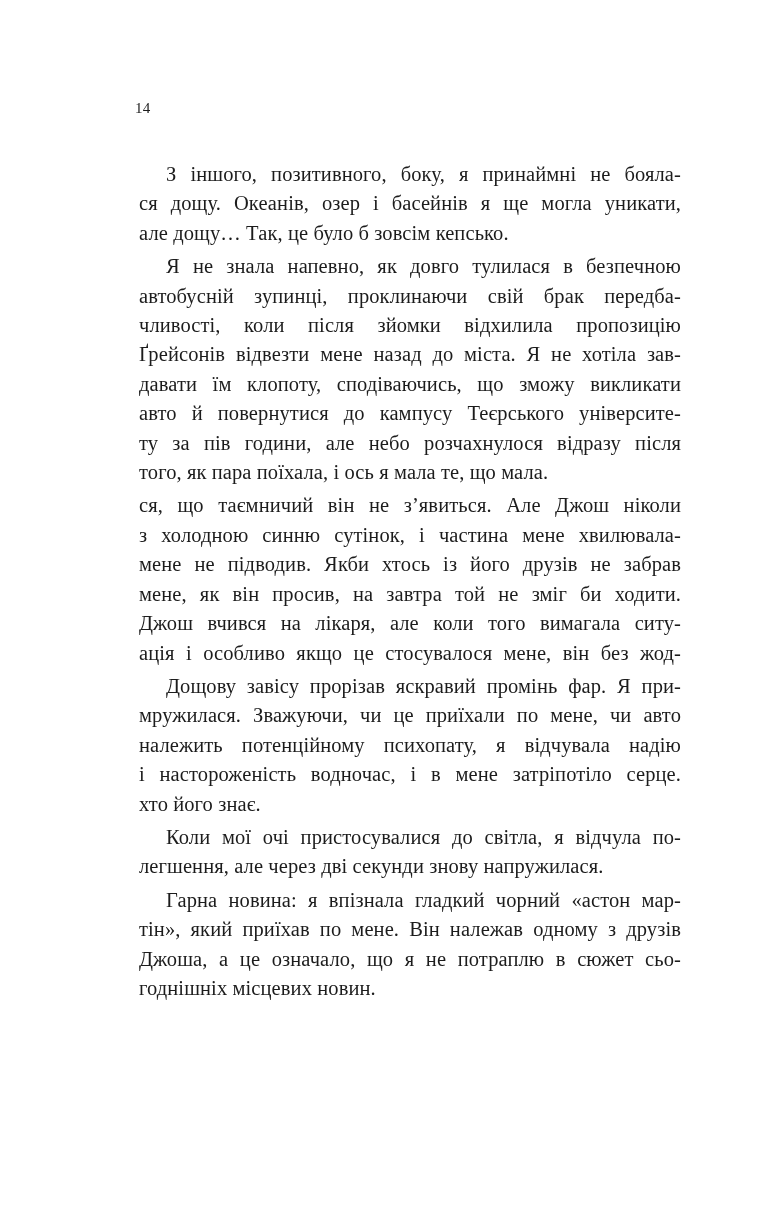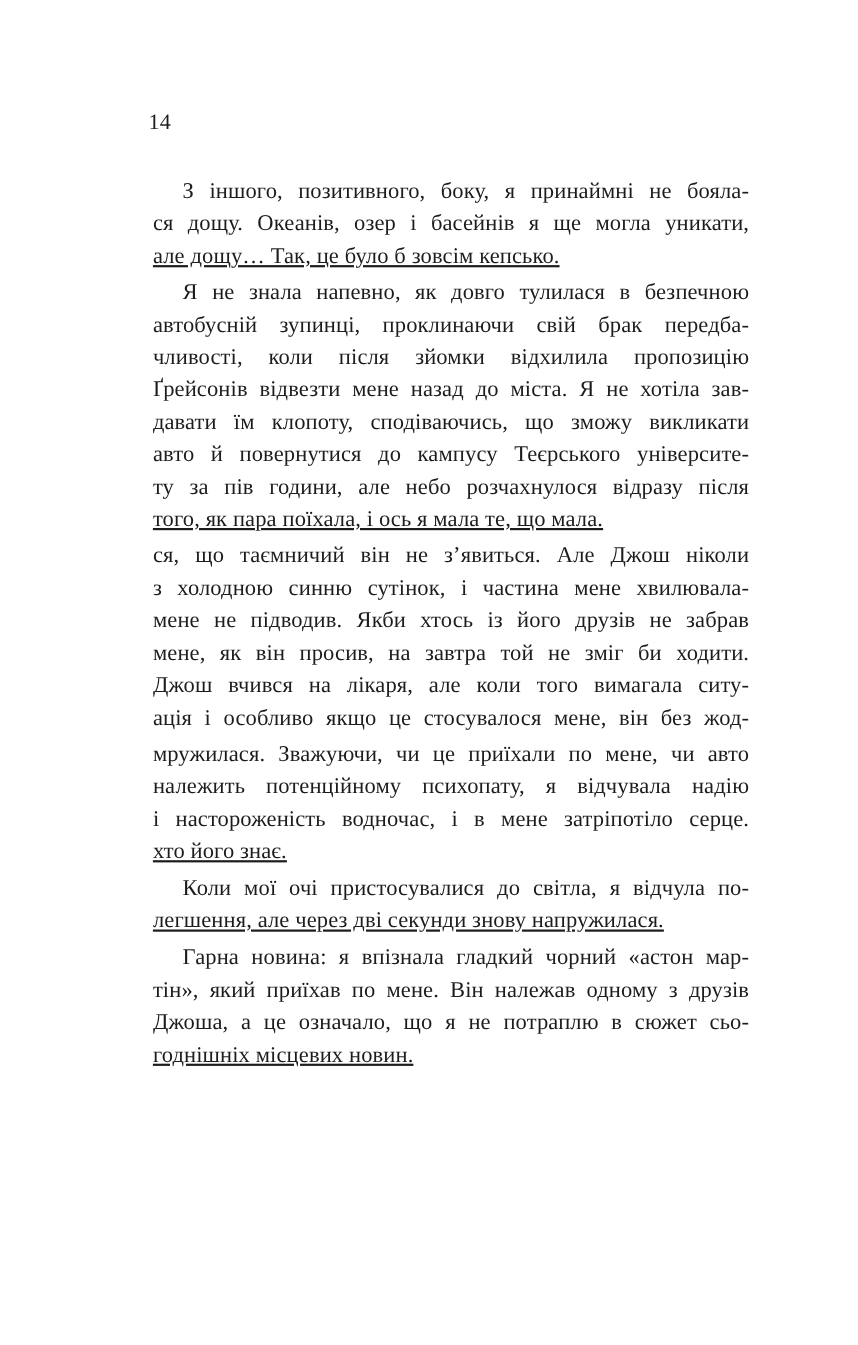--- a/index.html
+++ b/index.html
@@ -13,21 +13,21 @@
     height: 1223px;
     background: #ffffff;
     color: #1c1c1c;
     font-family: "Liberation Serif", "DejaVu Serif", serif;
     overflow: hidden;
   }
   .page-number {
     position: absolute;
     left: 135px;
     top: 100px;
-    font-size: 20px;
+    font-size: 15px;
     letter-spacing: 0.3px;
     color: #1c1c1c;
   }
   .page-body {
     position: absolute;
     left: 135px;
     top: 156px;
     width: 550px;
   }
   .paragraph {
@@ -37,21 +37,20 @@
   .line {
     font-size: 20.5px;
     line-height: 29.4px;
     text-align: justify;
     text-align-last: justify;
     letter-spacing: 0.1px;
     color: #1c1c1c;
   }
   .line.last {
     text-align-last: left;
-    text-decoration: underline;
   }
   .line.first {
     text-indent: 27px;
   }
 </style>
 </head>
 <body>
 
 <div class="page">
   <div class="page-number">14</div>
@@ -73,20 +72,21 @@
       </div>
       <div class="paragraph">
         <div class="line">ся, що таємничий він не з’явиться. Але Джош ніколи</div>
         <div class="line">з холодною синню сутінок, і частина мене хвилювала-</div>
         <div class="line">мене не підводив. Якби хтось із його друзів не забрав</div>
         <div class="line">мене, як він просив, на завтра той не зміг би ходити.</div>
         <div class="line">Джош вчився на лікаря, але коли того вимагала ситу-</div>
         <div class="line">ація і особливо якщо це стосувалося мене, він без жод-</div>
       </div>
       <div class="paragraph">
+        <div class="line first">Дощову завісу прорізав яскравий промінь фар. Я при-</div>
         <div class="line">мружилася. Зважуючи, чи це приїхали по мене, чи авто</div>
         <div class="line">належить потенційному психопату, я відчувала надію</div>
         <div class="line">і настороженість водночас, і в мене затріпотіло серце.</div>
         <div class="line last">хто його знає.</div>
       </div>
       <div class="paragraph">
         <div class="line first">Коли мої очі пристосувалися до світла, я відчула по-</div>
         <div class="line last">легшення, але через дві секунди знову напружилася.</div>
       </div>
       <div class="paragraph">

